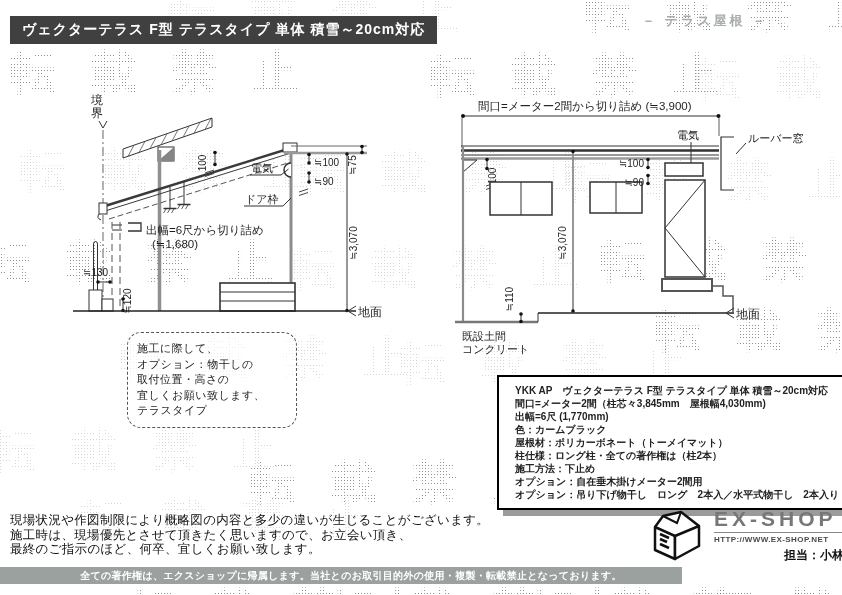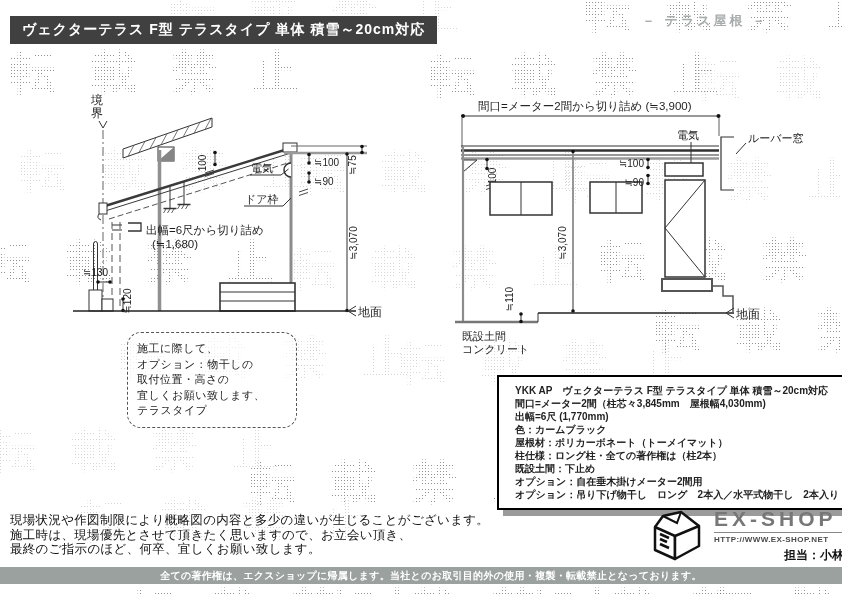--- a/index.html
+++ b/index.html
@@ -54,21 +54,21 @@
   .logo{position:absolute;left:648px;top:507px;z-index:2;display:flex;align-items:flex-start;}
   .logo .txt{margin-left:8px;width:130px;}
   .brand{
     font-size:21px;font-weight:bold;color:#777;letter-spacing:4px;
     border-bottom:1.5px solid #888;padding-bottom:1px;white-space:nowrap;
   }
   .url{font-size:8px;font-weight:bold;color:#4a4a4a;letter-spacing:.4px;margin-top:2px;white-space:nowrap;}
   .staff{font-size:12px;font-weight:bold;color:#111;text-align:right;margin-top:3px;}
   
   .footer-bar{
-    position:absolute;left:0;top:567px;width:842px;height:17px;z-index:3;background:#9aa19e;
+    position:absolute;left:0;top:567px;width:682px;height:17px;z-index:3;background:#9aa19e;
     color:#fff;font-size:10px;font-weight:bold;line-height:17px;text-align:center;
     letter-spacing:.3px;padding-left:20px;box-sizing:border-box;white-space:nowrap;
   }
 </style>
 </head>
 <body>
 
 <div class="wm l" style="left:170px;top:-18px">転 載 禁 止</div>
 <div class="wm d" style="left:585px;top:-20px">転 載 禁 止</div>
 <div class="wm d" style="left:10px;top:42px">転 載 禁 止</div>
@@ -331,21 +331,21 @@
   <div>テラスタイプ</div>
 </div>
 
 <div class="spec-box">
   <div>YKK AP　ヴェクターテラス F型 テラスタイプ 単体 積雪～20cm対応</div>
   <div>間口=メーター2間（柱芯々3,845mm　屋根幅4,030mm)</div>
   <div>出幅=6尺 (1,770mm)</div>
   <div>色：カームブラック</div>
   <div>屋根材：ポリカーボネート（トーメイマット）</div>
   <div>柱仕様：ロング柱・全ての著作権は（柱2本）</div>
-  <div>既設土間：下止め</div>
+  <div>施工方法：下止め</div>
   <div>オプション：自在垂木掛けメーター2間用</div>
   <div>オプション：吊り下げ物干し　ロング　2本入／水平式物干し　2本入り</div>
 </div>
 
 <div class="disclaimer">
   <div>現場状況や作図制限により概略図の内容と多少の違いが生じることがございます。</div>
   <div>施工時は、現場優先とさせて頂きたく思いますので、お立会い頂き、</div>
   <div>最終のご指示のほど、何卒、宜しくお願い致します。</div>
 </div>
 

